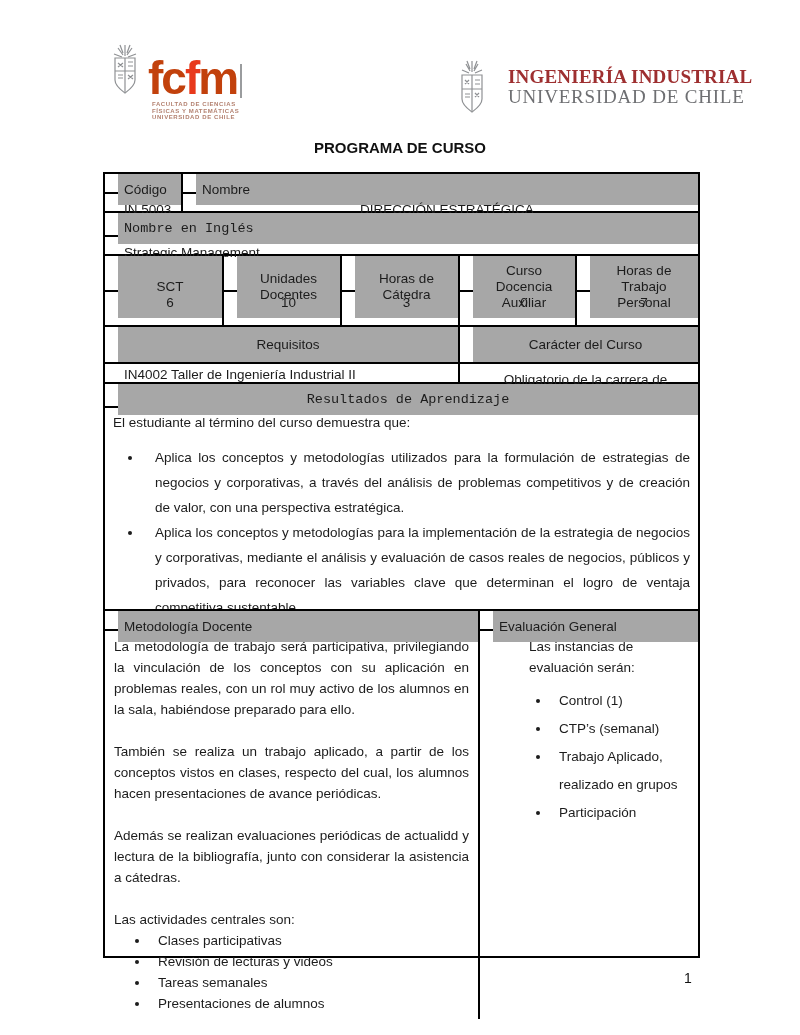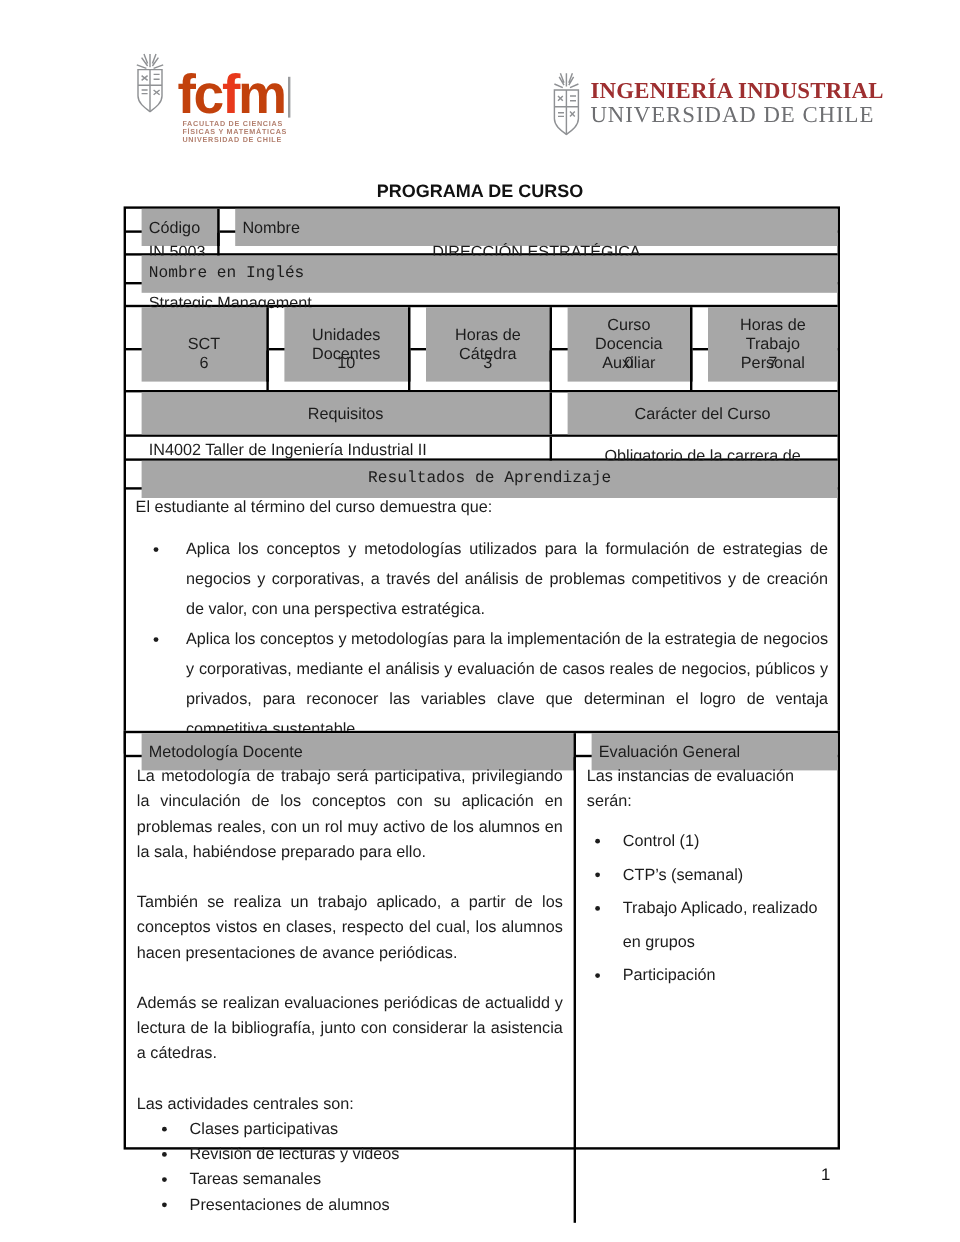--- a/index.html
+++ b/index.html
@@ -11,26 +11,26 @@
   }
   
   .logo-left { position:absolute; left:108px; top:44px; }
   .logo-left .row { display:flex; align-items:flex-start; }
   .crest { display:block; }
   .fcfm { font-weight:bold; font-size:46px; line-height:40px; letter-spacing:-2px; margin-left:6px; margin-top:14px; }
   .fcfm .g { color:#c2410c; }
   .fcfm .r { color:#e8391c; }
   .fcfm-bar { display:inline-block; width:2px; height:34px; background:#9a9c9e; margin-left:3px; vertical-align:-4px; }
   .logo-caption { margin-left:44px; margin-top:3px; font-size:6px; line-height:6.5px; letter-spacing:0.6px; color:#b3806f; font-weight:bold; }
-  .logo-right { position:absolute; left:457px; top:60px; display:flex; align-items:center; }
+  .logo-right { position:absolute; left:457px; top:60px; display:flex; align-items:center;gap:16px; }
   .logo-right .txt { margin-left:5px; }
   .ind-line1 { font-family:"Liberation Serif", serif; font-weight:bold; font-size:19px; line-height:20px; letter-spacing:0.2px; color:#9e2f30; }
   .ind-line2 { font-family:"Liberation Serif", serif; font-size:19px; line-height:20px; letter-spacing:0.8px; color:#6e6f72; }
   
-  .doc-title { position:absolute; left:0; top:151px; width:800px; text-align:center; font-size:15px; font-weight:bold; color:#111; }
+  .doc-title { position:absolute; left:0; top:139px; width:800px; text-align:center; font-size:15px; font-weight:bold; color:#111; }
   
   .tbl { position:absolute; left:103px; width:597px; border:2px solid #000; background:#fff; }
   .t1 { top:172px; }
   .t2 { top:609px; height:349px; display:flex; flex-direction:column; }
   .trow { display:grid; border-bottom:2px solid #000; }
   .trow:last-child { border-bottom:none; }
   .cell { padding:7px 6px; font-size:13.5px; line-height:17px; display:flex; align-items:center;margin-left:13px; }
   .cell.rb { border-right:2px solid #000; }
   .gray { background:#a7a7a7; }
   .ctr { justify-content:center; text-align:center; }
@@ -47,21 +47,21 @@
   .r-reqv  { height:20px; }
   .hdr2 { line-height:16px; }
   
   .r-results { grid-template-columns:1fr; }
   .results-cell { display:block; padding:5px 8px 6px 8px; font-size:13.5px; min-height:184px; }
   .results-intro { line-height:20px; }
   .results-list { margin:12px 0 0 30px; }
   .results-list li { line-height:25px; text-align:justify; padding-left:12px; margin:0; }
   
   .t2-head { display:grid; grid-template-columns:375px 1fr; border-bottom:2px solid #000; height:20px; flex:0 0 auto; }
-  .t2-body { display:grid; grid-template-columns:375px 1fr; flex:1 1 auto; }
+  .t2-body { display:grid; grid-template-columns:375px 1fr; flex:1 1 auto;gap:40px; }
   .t2-cell { display:block; padding:5px 9px; font-size:13.5px; }
   .t2-cell.rb { border-right:2px solid #000; }
   .meth p { line-height:21px; text-align:justify; margin-bottom:6px; }
   .meth p.nj { text-align:left; margin-bottom:0; }
   .meth p + p { margin-top:21px; }
   .meth-list { margin:0 0 0 36px; }
   .meth-list li { line-height:21px; padding-left:8px; }
   .eval-intro { line-height:21px; }
   .eval-list { margin:9px 0 0 22px; }
   .eval-list li { line-height:28px; padding-left:8px; }

